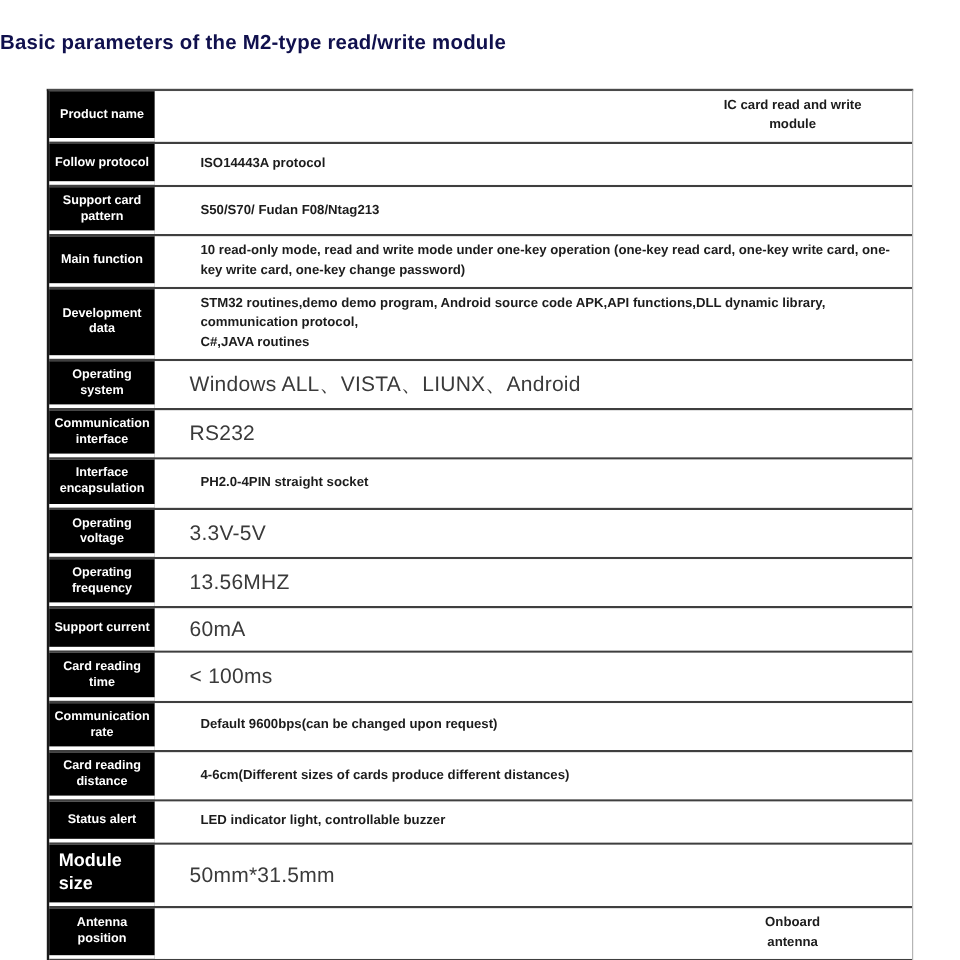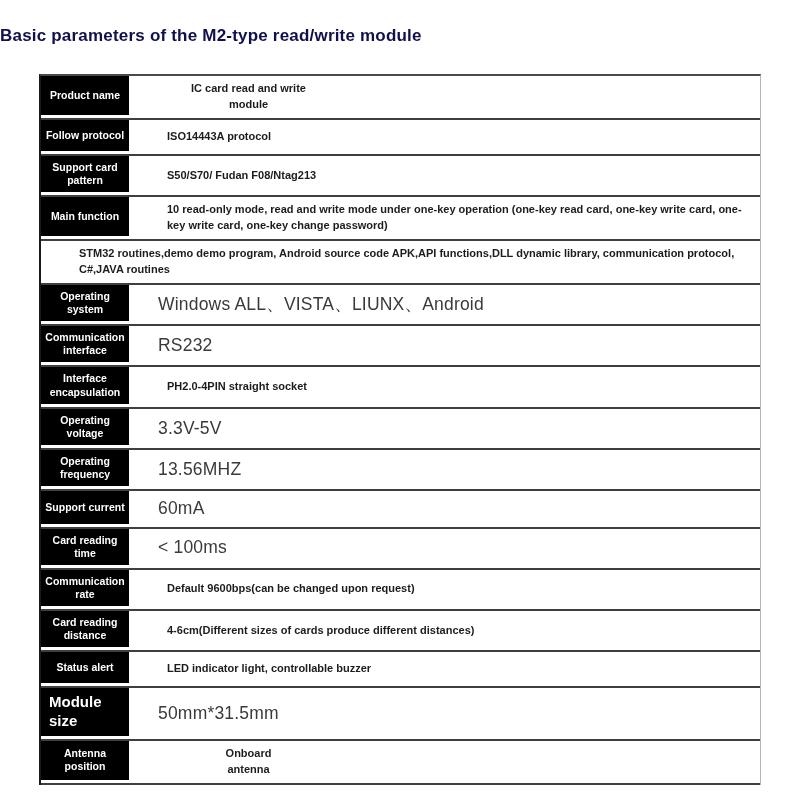--- a/index.html
+++ b/index.html
@@ -77,21 +77,22 @@
     white-space: pre-line;
   }
   .value.large {
     font-size: 17.5px;
     font-weight: 400;
     color: #3a3a3a;
     letter-spacing: 0.2px;
     padding-left: 29px;
   }
   .value.center {
-    padding-left: 32px;
+    padding-left: 16px;
+    justify-content: flex-end;
   }
   .value.center .value-text {
     width: 175px;
     text-align: center;
   }
 </style>
 </head>
 <body>
 
 <div class="page">
@@ -123,20 +124,22 @@
   </div>
 
   <div class="row">
     <div class="label">Main function</div>
     <div class="value">
       <span class="value-text">10 read-only mode, read and write mode under one-key operation (one-key read card, one-key write card, one-key write card, one-key change password)</span>
     </div>
   </div>
 
   <div class="row">
+    <div class="label">Development
+data</div>
     <div class="value">
       <span class="value-text">STM32 routines,demo demo program, Android source code APK,API functions,DLL dynamic library, communication protocol,
 C#,JAVA routines</span>
     </div>
   </div>
 
   <div class="row">
     <div class="label">Operating
 system</div>
     <div class="value large">

